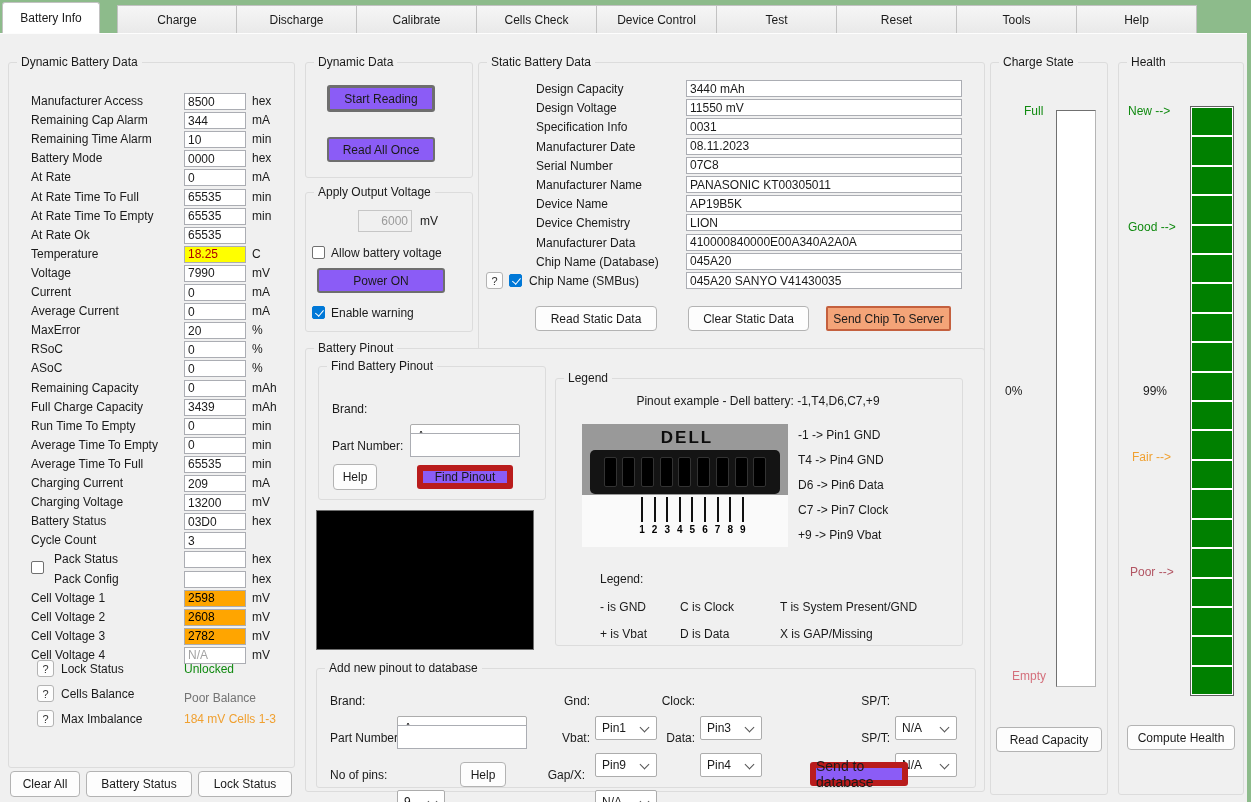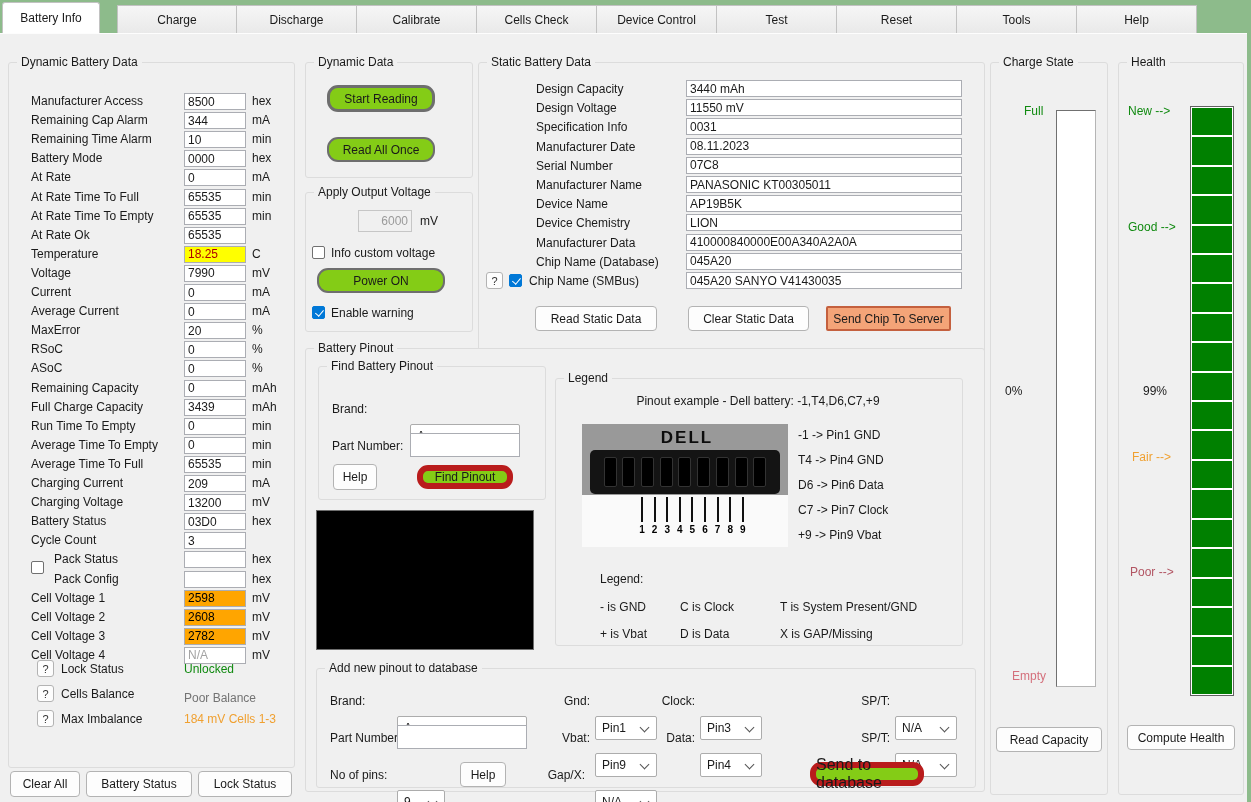--- a/index.html
+++ b/index.html
@@ -22,21 +22,21 @@
   
   .lbl{position:absolute;font-size:12px;white-space:nowrap;}
   .field{position:absolute;background:#fff;border:1px solid #abadb3;font-size:12px;
     padding:0 3px;display:flex;align-items:center;height:17px;box-sizing:border-box;overflow:hidden;}
   .field.hl-yellow{background:#ffff00;color:#b00000;}
   .field.hl-orange{background:#ffa500;color:#000;}
   .field.muted{color:#a3a3a3;}
   .field.disabled{background:#f0f0f0;color:#9a9a9a;border-color:#c6c6c6;justify-content:flex-end;}
   .btn{position:absolute;background:#fdfdfd;border:1px solid #b3b3b3;border-radius:4px;
     display:flex;align-items:center;justify-content:center;font-size:12px;box-sizing:border-box;}
-  .gbtn{position:absolute;background:#84cc16;border:2px solid #6e6e6e;border-radius:11px;
+  .gbtn{position:absolute;background:#8b5cf6;border:2px solid #6e6e6e;border-radius:3px;
     display:flex;align-items:center;justify-content:center;font-size:12px;box-sizing:border-box;}
   .gbtn.thick{border-width:3px;}
   .gbtn.lite{border:6px solid #b91c1c;}
   .obtn{position:absolute;background:#f4a478;border:2px solid #c4603e;border-radius:2px;
     display:flex;align-items:center;justify-content:center;font-size:12px;box-sizing:border-box;}
   .qbtn{position:absolute;width:17px;height:17px;background:#fdfdfd;border:1px solid #b3b3b3;border-radius:3px;
     display:flex;align-items:center;justify-content:center;font-size:11px;color:#333;box-sizing:border-box;}
   .cb{position:absolute;width:13px;height:13px;background:#fff;border:1px solid #707070;border-radius:2px;box-sizing:border-box;}
   .cb.checked{background:#0078d7;border-color:#0078d7;}
   .cb.checked::after{content:"";position:absolute;left:3.5px;top:0.5px;width:3.5px;height:7px;
@@ -194,21 +194,21 @@
 </div>
 <div class="gbtn thick" style="left:327px;top:85px;width:108px;height:27px;">Start Reading</div>
 <div class="gbtn" style="left:327px;top:137px;width:108px;height:25px;">Read All Once</div>
 
 <div class="group" style="left:305px;top:192px;width:168px;height:140px;">
   <span class="glabel">Apply Output Voltage</span>
 </div>
 <div class="field disabled" style="left:358px;top:210px;width:54px;height:22px;">6000</div>
 <div class="lbl" style="left:420px;top:214px;">mV</div>
 <span class="cb" style="left:312px;top:246px;"></span>
-<div class="lbl" style="left:331px;top:246px;">Info custom voltage</div>
+<div class="lbl" style="left:331px;top:246px;">Allow battery voltage</div>
 <div class="gbtn" style="left:317px;top:268px;width:128px;height:25px;">Power ON</div>
 <span class="cb checked" style="left:312px;top:306px;"></span>
 <div class="lbl" style="left:331px;top:306px;">Enable warning</div>
 
 <div class="group" id="g-static" style="left:478px;top:62px;width:507px;height:357px;">
   <span class="glabel">Static Battery Data</span>
   <div id="static-rows">
       <div class="lbl" style="left: 57px; top: 19px;">Design Capacity</div>
       <div class="field" style="left: 207px; top: 17px; width: 276px;">3440 mAh</div>
       <div class="lbl" style="left: 57px; top: 38.2px;">Design Voltage</div>
@@ -325,21 +325,21 @@
     <div class="dd" style="left: 895px; top: 688px; width: 62px;">N/A</div>
     <div class="lbl" style="left: 540px; top: 731px; width: 50px; text-align: right;">Vbat:</div>
     <div class="dd" style="left: 595px; top: 725px; width: 62px;">Pin9</div>
     <div class="lbl" style="left: 645px; top: 731px; width: 50px; text-align: right;">Data:</div>
     <div class="dd" style="left: 700px; top: 725px; width: 62px;">Pin4</div>
     <div class="lbl" style="left: 840px; top: 731px; width: 50px; text-align: right;">SP/T:</div>
     <div class="dd" style="left: 895px; top: 725px; width: 62px;">N/A</div>
     <div class="lbl" style="left: 535px; top: 768px; width: 50px; text-align: right;">Gap/X:</div>
     <div class="dd" style="left: 595px; top: 762px; width: 62px;">N/A</div>
   </div>
-<div class="gbtn lite" style="left:810px;top:762px;width:114px;height:24px;font-size:16px;">Send to database</div>
+<div class="gbtn lite" style="left:810px;top:762px;width:98px;height:24px;font-size:14px;">Send to database</div>
 
 <div class="group" style="left:990px;top:62px;width:118px;height:733px;">
   <span class="glabel">Charge State</span>
 </div>
 <div class="lbl" style="left:1024px;top:104px;color:#108a10;">Full</div>
 <div class="vbar"></div>
 <div class="lbl" style="left:1005px;top:384px;">0%</div>
 <div class="lbl" style="left:1012px;top:669px;color:#d4707c;">Empty</div>
 <div class="btn" style="left:996px;top:727px;width:106px;height:25px;">Read Capacity</div>
 

